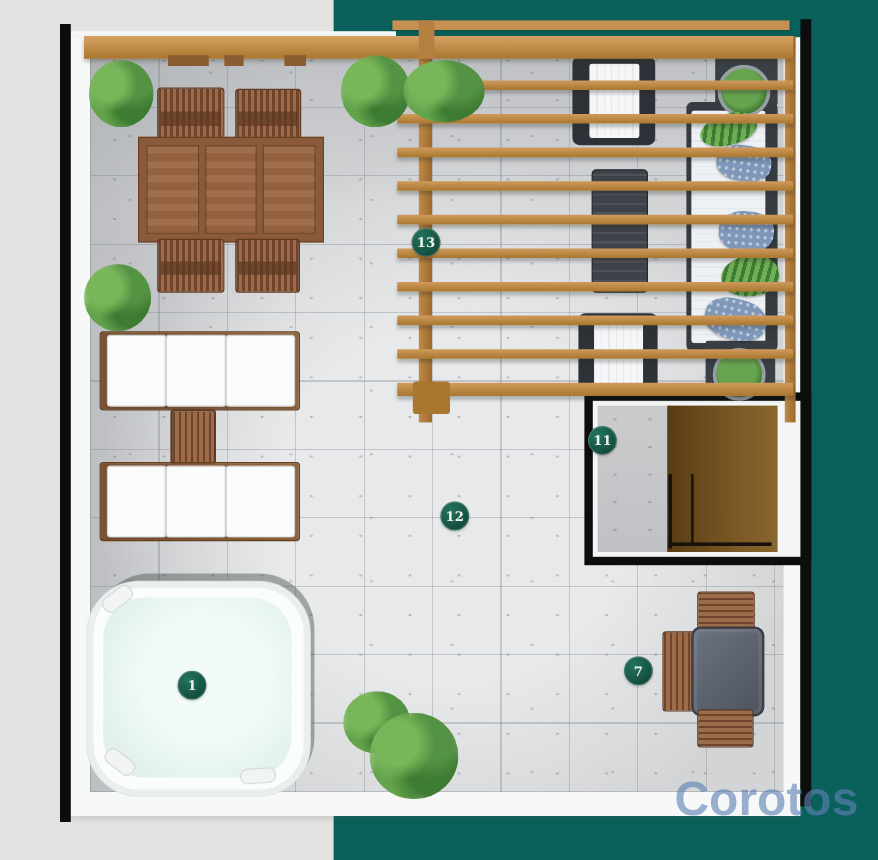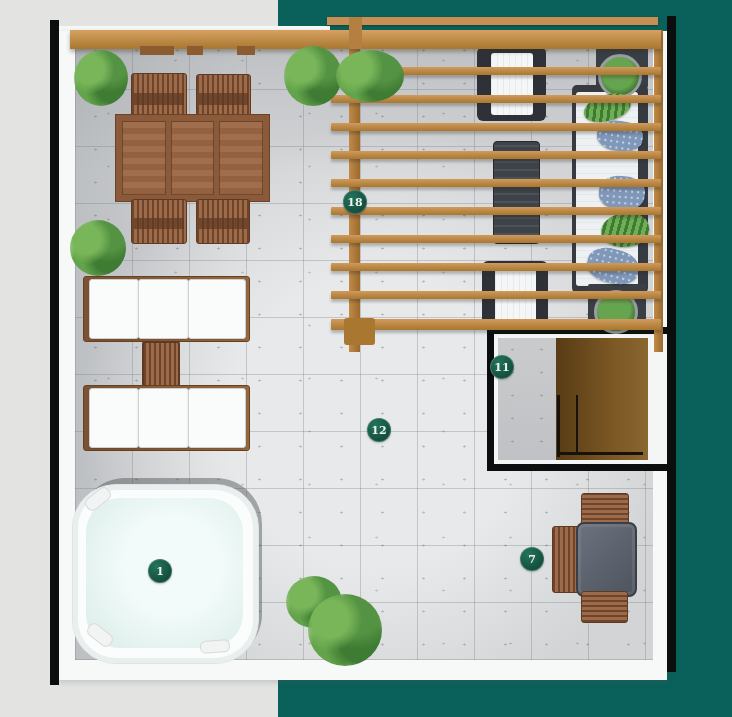--- a/index.html
+++ b/index.html
@@ -212,18 +212,19 @@
   <div class="abs brown-line" style="left:576px;top:395px;width:2px;height:60px"></div>
   <div class="abs brown-line" style="left:557px;top:452px;width:86px;height:3px"></div>
 
   <div class="abs wood-h" style="left:581px;top:493px;width:46px;height:31px;z-index:2"></div>
   <div class="abs wood-v" style="left:552px;top:526px;width:26px;height:65px;z-index:2"></div>
   <div class="abs btable"></div>
   <div class="abs wood-h" style="left:581px;top:591px;width:45px;height:30px;z-index:2"></div>
 
   <div class="abs marker" style="left:490px;top:355px">11</div>
   <div class="abs marker" style="left:367px;top:418px">12</div>
-  <div class="abs marker" style="left:343px;top:190px">18</div>
+  <div class="abs marker" style="left:343px;top:190px">13</div>
   <div class="abs marker" style="left:148px;top:559px">1</div>
   <div class="abs marker" style="left:520px;top:547px">7</div>
 
+  <div class="abs watermark">Corotos</div>
 
 </div>
 
 </body></html>

